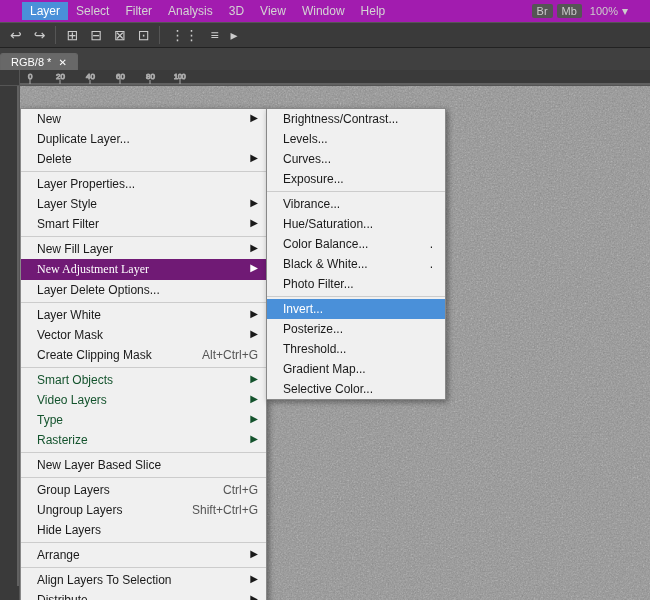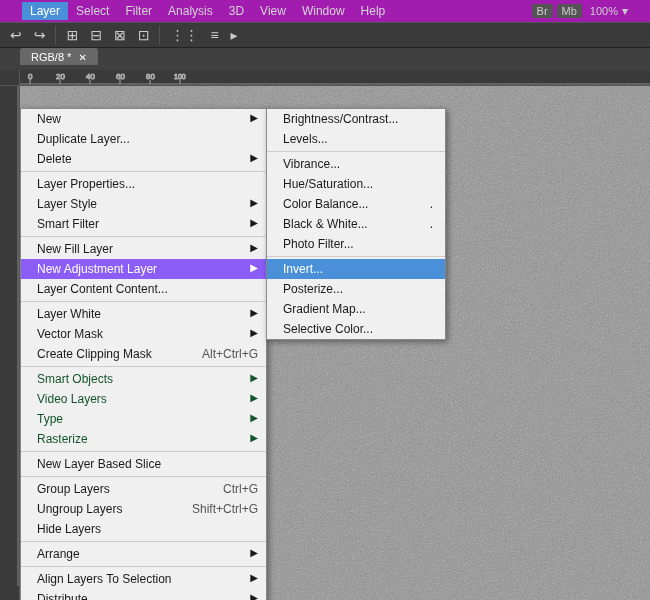--- a/index.html
+++ b/index.html
@@ -70,22 +70,22 @@
       height: 18px;
       background: #555;
       margin: 0 2px;
     }
 
     
     .tabbar {
       background: #404040;
       height: 22px;
       display: flex;
-      align-items: flex-start;
-      padding: 0 20px;
+      align-items: flex-end;
+      padding: 0 0;
     }
     .tab {
       background: #525252;
       color: #ccc;
       padding: 2px 10px;
       font-size: 11px;
       border-top-left-radius: 3px;
       border-top-right-radius: 3px;
       cursor: pointer;
       border: 1px solid #666;
@@ -167,22 +167,23 @@
     .menu-item {
       display: flex;
       padding: 3px 8px 3px 16px;
       cursor: pointer;
       white-space: nowrap;
       color: #1a1a1a;
       font-size: 12px;
       position: relative;
     }
     .menu-item.highlighted {
-      background: #8b5cf6;
+      background: #701a75;
       color: #fff;
+      font-family: Liberation Serif, serif;
     }
     .menu-item.disabled {
       color: #14532d;
     }
     .menu-item .shortcut {
       margin-left: auto;
       font-size: 12px;
       color: #555;
     }
     .menu-item .arrow {
@@ -342,21 +343,21 @@
         <div class="menu-sep"></div>
         <div class="menu-item">
           <span>New Fill Layer</span>
           <span class="arrow">▶</span>
         </div>
         <div class="menu-item highlighted">
           <span>New Adjustment Layer</span>
           <span class="arrow">▶</span>
         </div>
         <div class="menu-item">
-          <span>Layer Content Content...</span>
+          <span>Layer Delete Options...</span>
         </div>
         <div class="menu-sep"></div>
         <div class="menu-item">
           <span>Layer White</span>
           <span class="arrow">▶</span>
         </div>
         <div class="menu-item">
           <span>Vector Mask</span>
           <span class="arrow">▶</span>
         </div>
@@ -413,20 +414,26 @@
         </div>
 
       </div>
 
       <div class="submenu-adjustment">
         <div class="submenu-item">
           <span>Brightness/Contrast...</span>
         </div>
         <div class="submenu-item">
           <span>Levels...</span>
+        </div>
+        <div class="submenu-item">
+          <span>Curves...</span>
+        </div>
+        <div class="submenu-item">
+          <span>Exposure...</span>
         </div>
         <div class="submenu-sep"></div>
         <div class="submenu-item">
           <span>Vibrance...</span>
         </div>
         <div class="submenu-item">
           <span>Hue/Saturation...</span>
         </div>
         <div class="submenu-item">
           <span>Color Balance...</span>
@@ -438,20 +445,23 @@
         </div>
         <div class="submenu-item">
           <span>Photo Filter...</span>
         </div>
         <div class="submenu-sep"></div>
         <div class="submenu-item highlighted">
           <span>Invert...</span>
         </div>
         <div class="submenu-item">
           <span>Posterize...</span>
+        </div>
+        <div class="submenu-item">
+          <span>Threshold...</span>
         </div>
         <div class="submenu-item">
           <span>Gradient Map...</span>
         </div>
         <div class="submenu-item">
           <span>Selective Color...</span>
         </div>
       </div>
     </div>
   </div>

